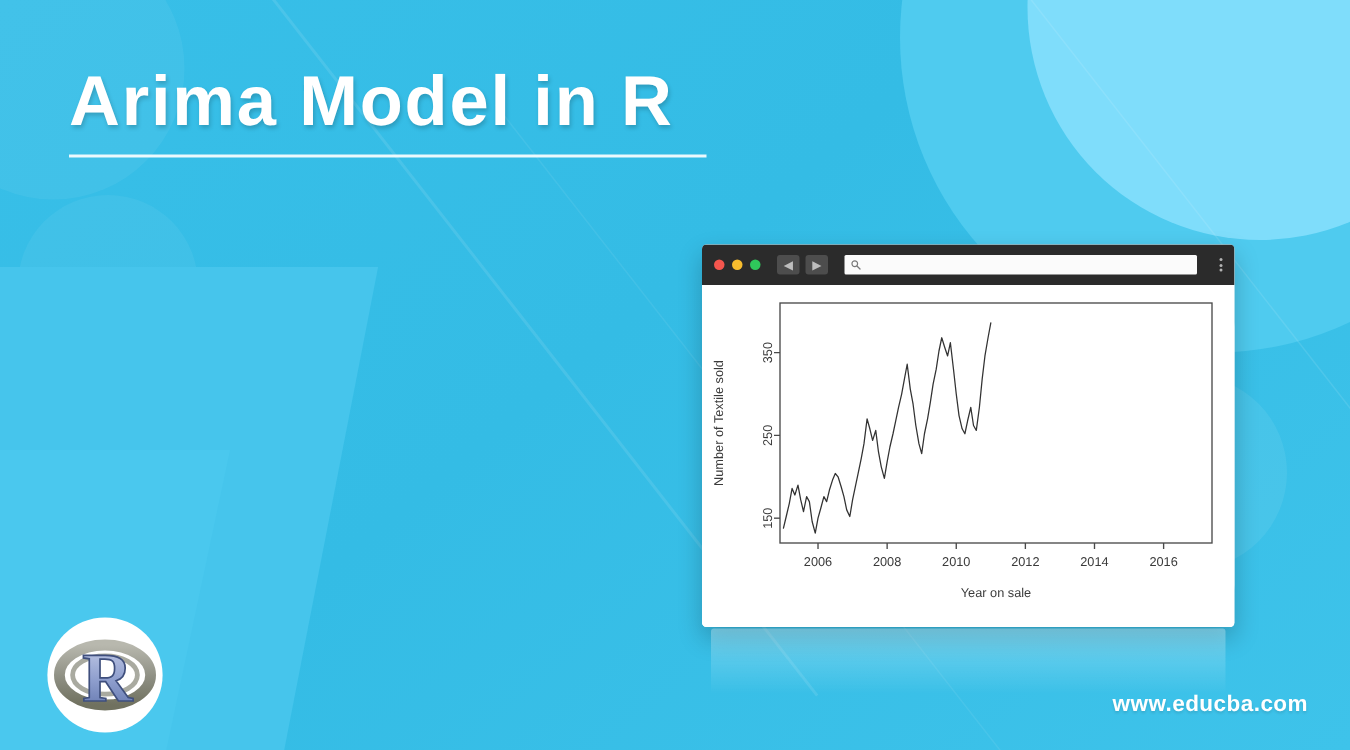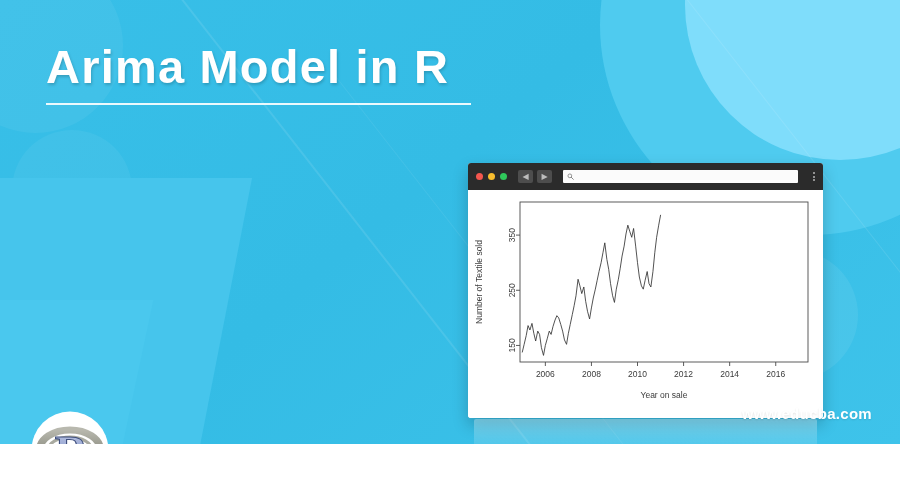--- a/index.html
+++ b/index.html
@@ -4,21 +4,21 @@
 <title>Arima Model in R</title>
 <style>
   html, body {
     margin: 0;
     padding: 0;
     background: #ffffff;
   }
   #stage {
     position: relative;
     width: 900px;
-    height: 444px;
+    height: 500px;
     overflow: hidden;
     background: #4d7c0f;
     font-family: "Liberation Sans", sans-serif;
   }
 
   
   .bg-base {
     position: absolute;
     inset: 0;
     background: linear-gradient(140deg, #38bfe8 0%, #34bce5 45%, #3ec3ea 100%);

